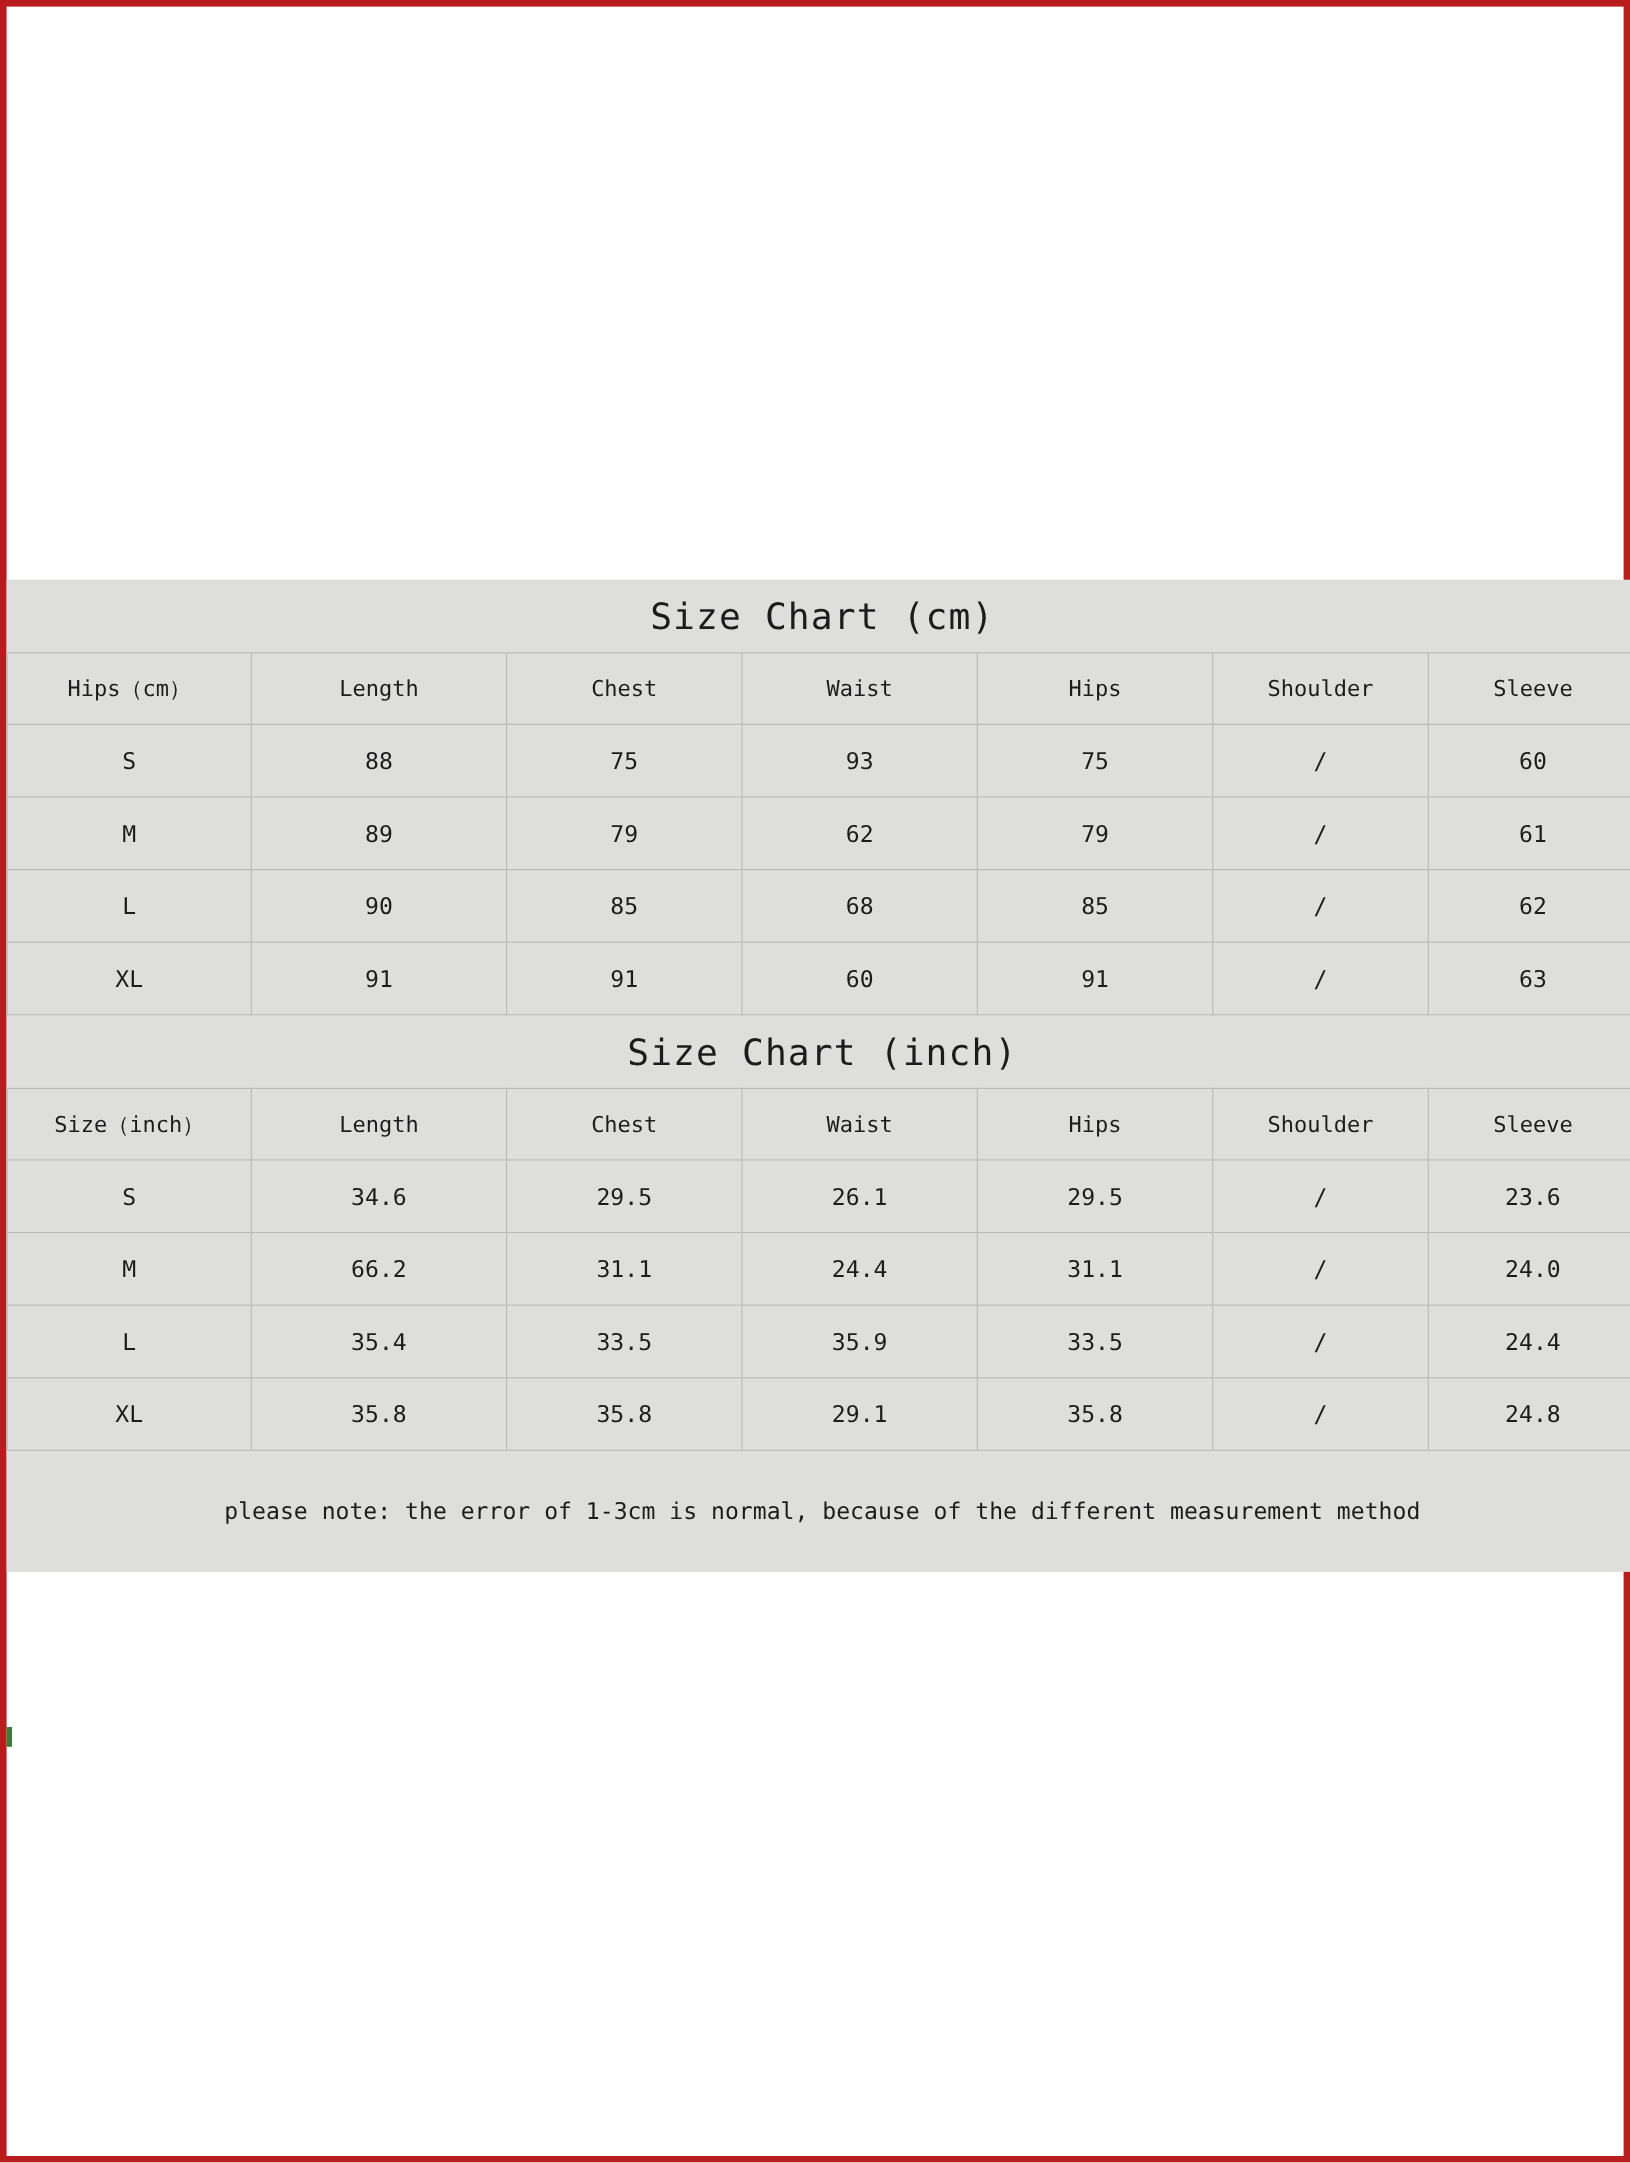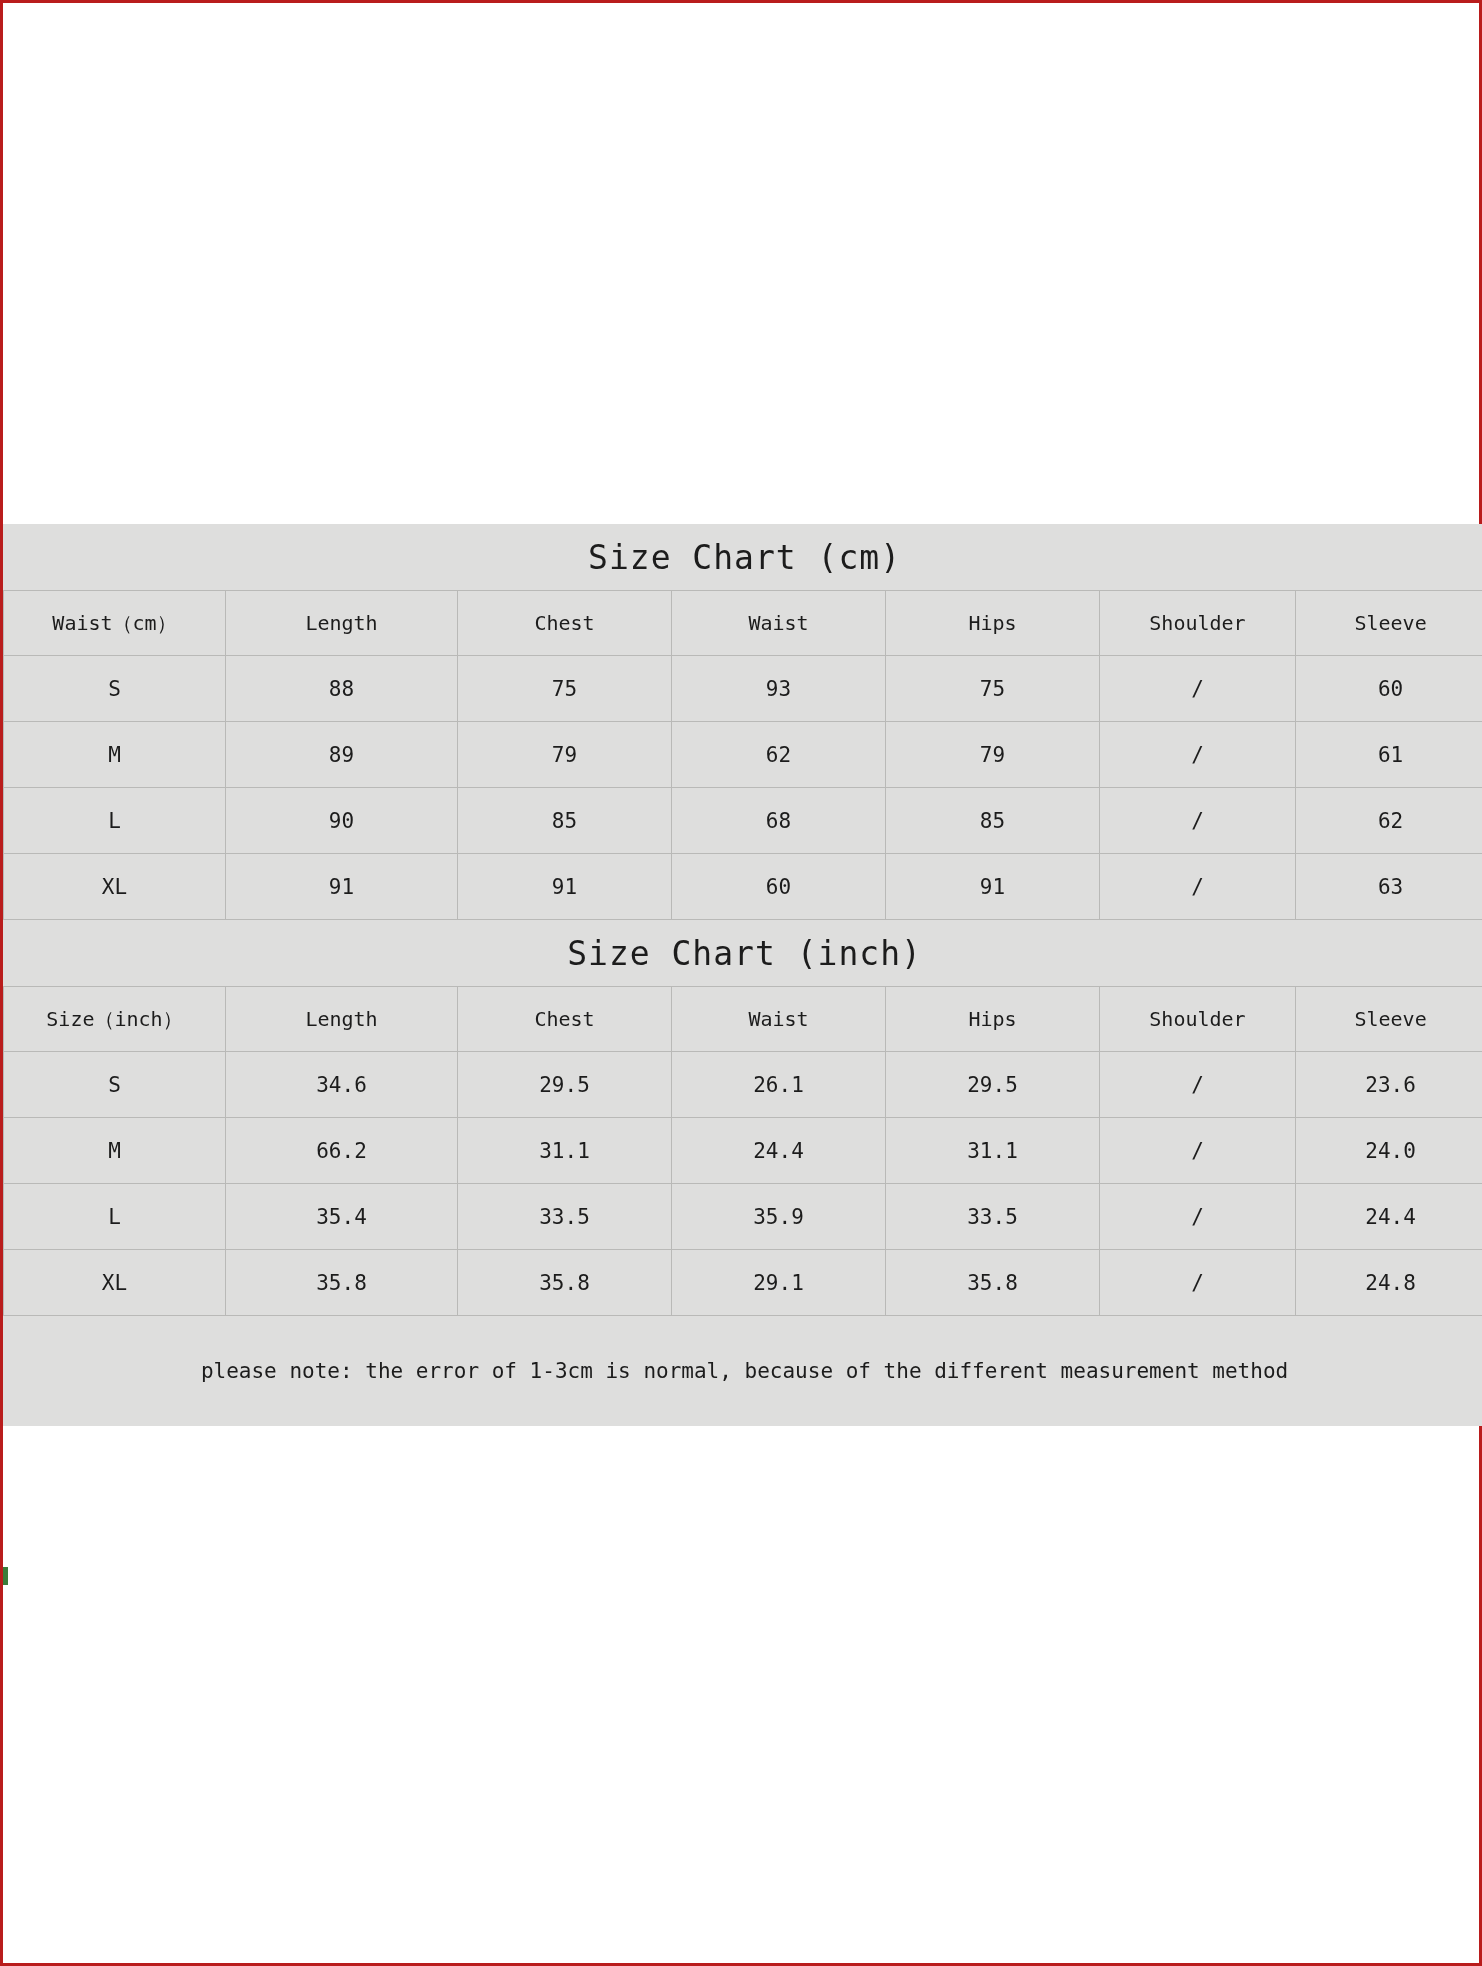--- a/index.html
+++ b/index.html
@@ -13,21 +13,21 @@
     font-family: "DejaVu Sans Mono", monospace;
     position: relative;
     overflow: hidden;
   }
   .page-frame {
     position: absolute;
     left: 0;
     top: 0;
     width: 1482px;
     height: 1966px;
-    border: 3px solid #b91c1c;
+    border: 6px solid #b91c1c;
     box-sizing: border-box;
   }
   .chart-block {
     position: absolute;
     left: 0px;
     top: 521px;
     width: 1482px;
     background: #dededd;
     box-sizing: border-box;
   }
@@ -102,21 +102,21 @@
           <col class="c3">
           <col class="c4">
           <col class="c5">
           <col class="c6">
       </colgroup>
       <tbody>
         <tr>
           <td class="title-cell first" colspan="7">Size Chart (cm)</td>
         </tr>
         <tr>
-          <td class="head-cell">Waist（cm）</td>
+          <td class="head-cell">Hips（cm）</td>
           <td class="head-cell">Length</td>
           <td class="head-cell">Chest</td>
           <td class="head-cell">Waist</td>
           <td class="head-cell">Hips</td>
           <td class="head-cell">Shoulder</td>
           <td class="head-cell">Sleeve</td>
         </tr>
 
         <tr>
           <td class="data-cell">S</td>

